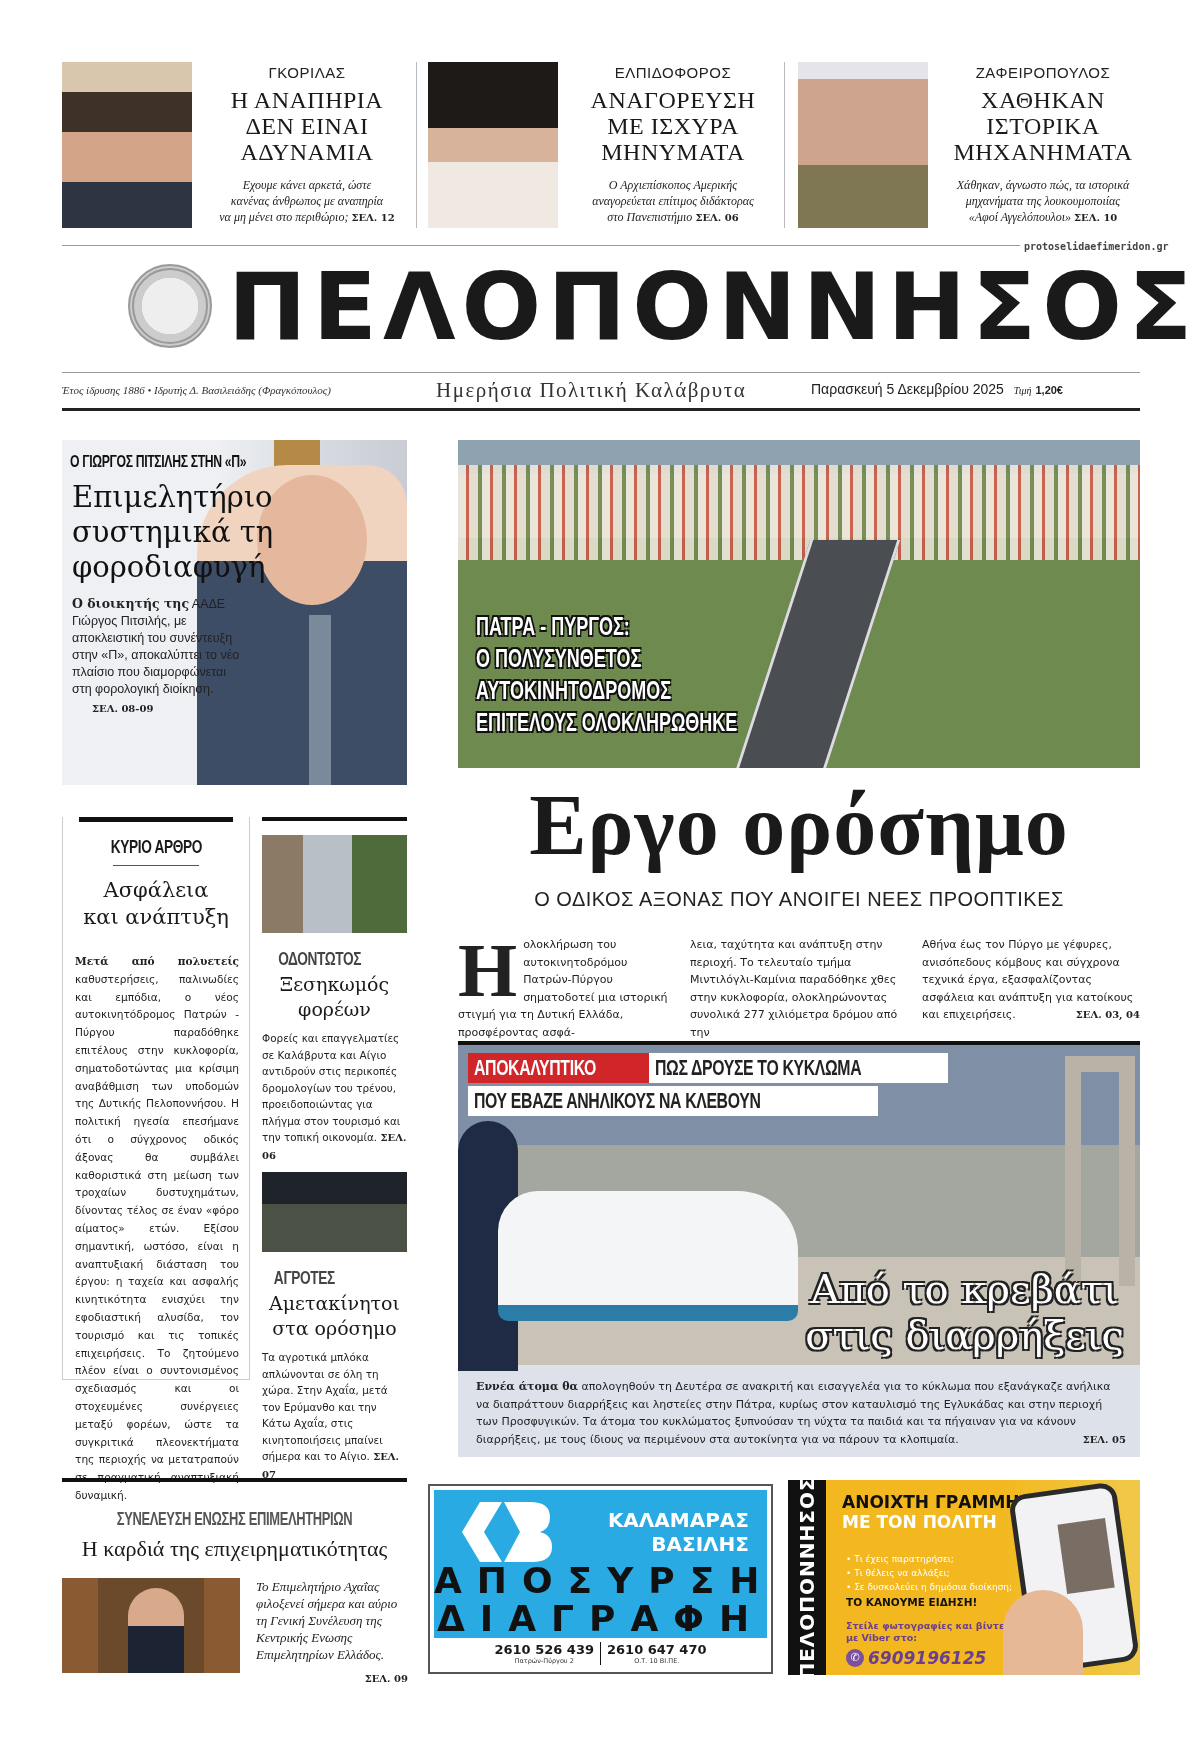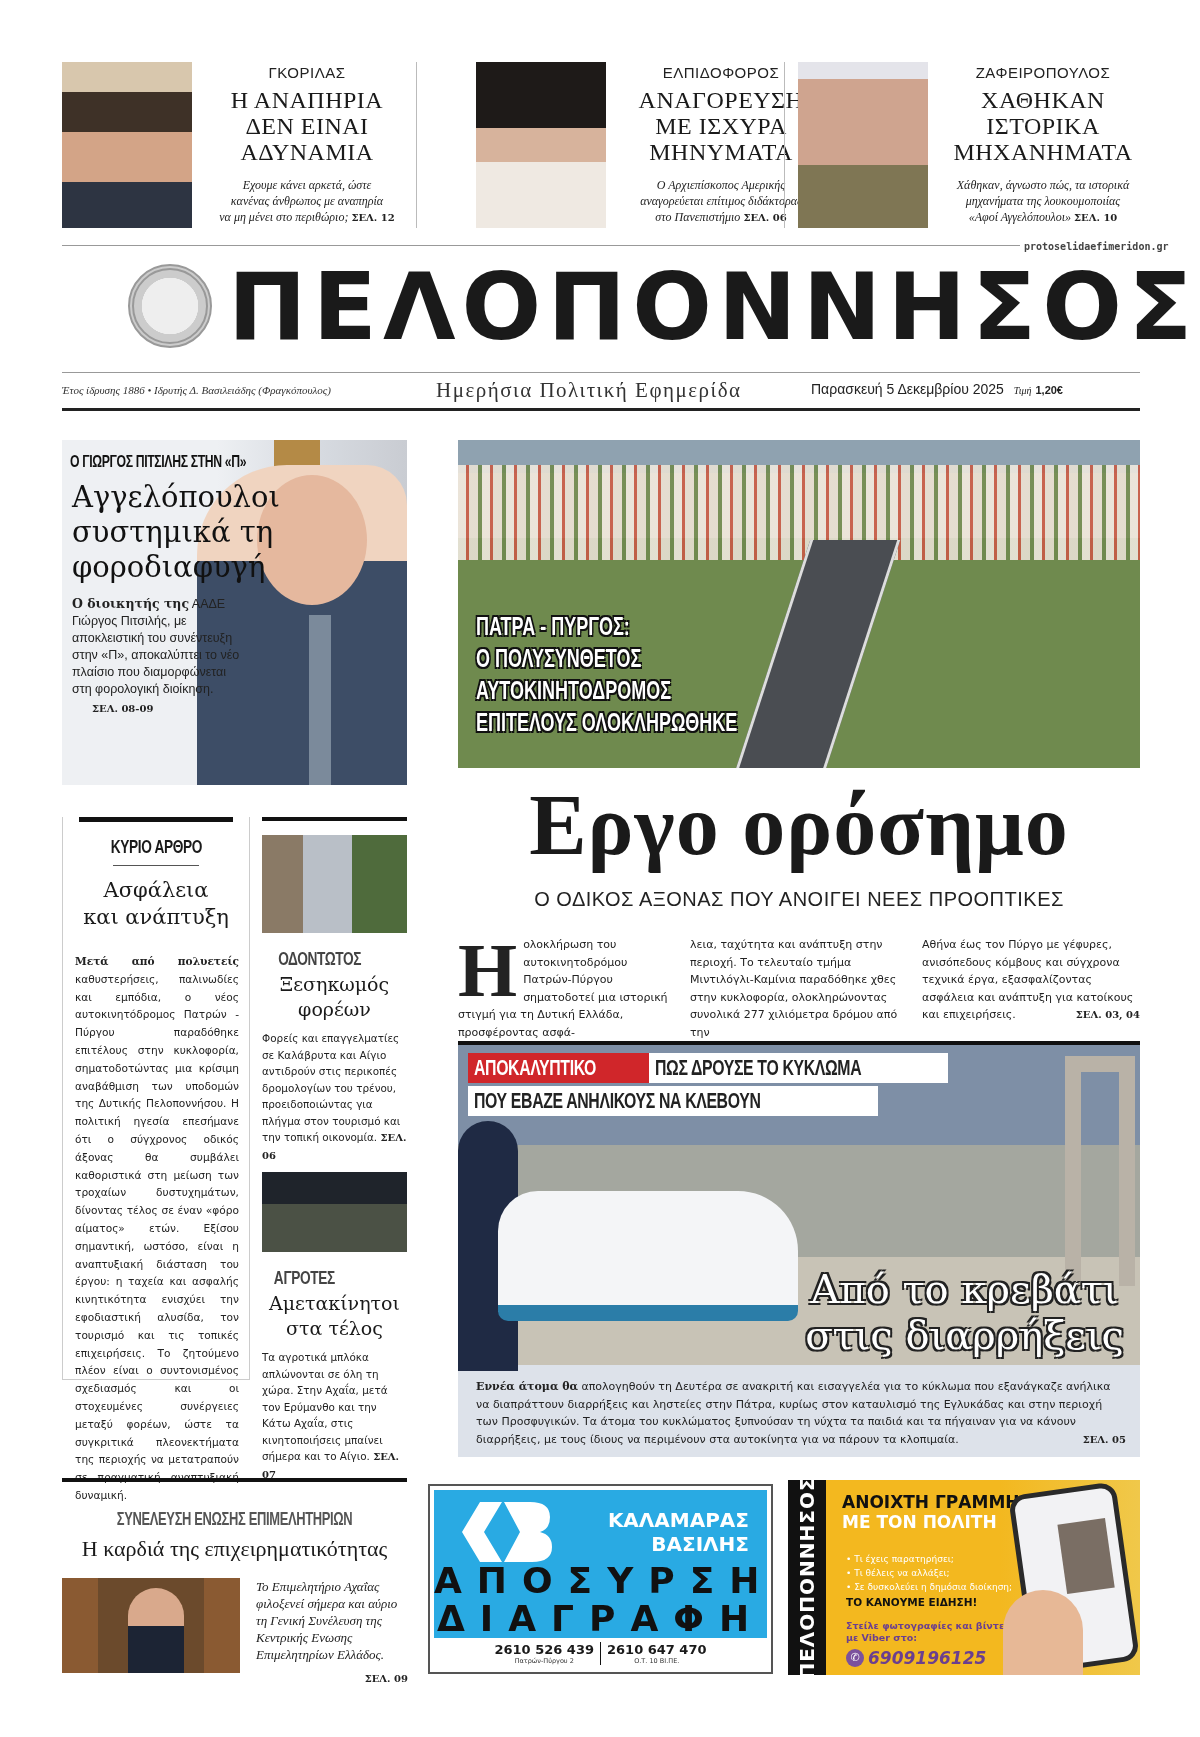--- a/index.html
+++ b/index.html
@@ -134,21 +134,21 @@
     </div>
     <div class="desc">
       <div>Εχουμε κάνει αρκετά, ώστε</div>
       <div>κανένας άνθρωπος με αναπηρία</div>
       <div><span>να μη μένει στο περιθώριο;</span> <span class="sel" style="font-style:normal">ΣΕΛ. 12</span></div>
     </div>
   </div>
 </div>
 <div class="abs vsep" style="left:416px;"></div>
 
-<div class="abs teaser" style="left:428px;width:345px;margin-left:48px;">
+<div class="abs teaser" style="left:428px;width:345px;">
   <div class="photo" style="left:0;background:linear-gradient(180deg,#1e1a18 0 40%,#d7b39c 40% 60%,#efe9e2 60%);"></div>
   <div class="txt" style="left:145px;width:200px;">
     <div class="kicker">ΕΛΠΙΔΟΦΟΡΟΣ</div>
     <div class="head">
       <div>ΑΝΑΓΟΡΕΥΣΗ</div>
       <div>ΜΕ ΙΣΧΥΡΑ</div>
       <div>ΜΗΝΥΜΑΤΑ</div>
     </div>
     <div class="desc">
       <div>Ο Αρχιεπίσκοπος Αμερικής</div>
@@ -177,37 +177,37 @@
 </div>
 
 <div class="abs rule-thin" style="left:62px;top:245px;width:1078px;"></div>
 <div class="abs watermark" style="left:1020px;top:241px;background:#fff;padding-left:4px;">protoselidaefimeridon.gr</div>
 
 <div class="abs logo-seal" style="left:128px;top:264px;"></div>
 <div class="abs masthead-title" style="left:228px;top:262px;">ΠΕΛΟΠΟΝΝΗΣΟΣ</div>
 
 <div class="abs rule-thin" style="left:62px;top:372px;width:1078px;"></div>
 <div class="abs meta-left" style="left:62px;top:384px;">Έτος ίδρυσης 1886 • Ιδρυτής Δ. Βασιλειάδης (Φραγκόπουλος)</div>
-<div class="abs meta-center" style="left:436px;top:378px;">Ημερήσια Πολιτική Εφημερίδα</div>
+<div class="abs meta-center" style="left:436px;top:378px;">Ημερήσια Πολιτική Καλάβρυτα</div>
 <div class="abs meta-right" style="left:811px;top:381px;">
   <span>Παρασκευή 5 Δεκεμβρίου 2025</span>
   <span class="meta-price" style="margin-left:6px;">Τιμή</span>
   <b style="font-size:11px;">1,20€</b>
 </div>
 <div class="abs rule-thick" style="left:62px;top:408px;width:1078px;"></div>
 
 <div class="abs interview">
   <div class="icon-frame"></div>
   <div class="person">
     <div class="face"></div>
     <div class="tie"></div>
   </div>
   <div class="kicker cond" style="transform-origin:left;">Ο ΓΙΩΡΓΟΣ ΠΙΤΣΙΛΗΣ ΣΤΗΝ «Π»</div>
   <div class="head">
-    <div>Αγγελόπουλοι</div>
+    <div>Επιμελητήριο</div>
     <div>συστημικά τη</div>
     <div>φοροδιαφυγή</div>
   </div>
   <div class="lead">
     <b>Ο διοικητής της</b> <span>ΑΑΔΕ Γιώργος Πιτσιλής, με αποκλειστική του συνέντευξη στην «Π», αποκαλύπτει το νέο πλαίσιο που διαμορφώνεται στη φορολογική διοίκηση.</span>
     <div class="sel" style="margin-top:2px;margin-left:20px;">ΣΕΛ. 08-09</div>
   </div>
 </div>
 
 <div class="abs editorial">
@@ -235,21 +235,21 @@
     <span>Φορείς και επαγγελματίες σε Καλάβρυτα και Αίγιο αντιδρούν στις περικοπές δρομολογίων του τρένου, προειδοποιώντας για πλήγμα στον τουρισμό και την τοπική οικονομία.</span> <span class="sel">ΣΕΛ. 06</span>
   </div>
   <div class="bar" style="margin-top:14px;height:3px;"></div>
 </div>
 
 <div class="abs mini" style="top:1162px;">
   <div class="photo" style="height:80px;margin-top:10px;background:linear-gradient(180deg,#1f242b 0 40%,#4b5145 40%);"></div>
   <div class="kicker"><span class="cond">ΑΓΡΟΤΕΣ</span></div>
   <div class="head">
     <div>Αμετακίνητοι</div>
-    <div>στα τέλος</div>
+    <div>στα ορόσημο</div>
   </div>
   <div class="body">
     <span>Τα αγροτικά μπλόκα απλώνονται σε όλη τη χώρα. Στην Αχαΐα, μετά τον Ερύμανθο και την Κάτω Αχαΐα, στις κινητοποιήσεις μπαίνει σήμερα και το Αίγιο.</span> <span class="sel">ΣΕΛ. 07</span>
   </div>
 </div>
 
 <div class="abs lead-photo">
   <div class="houses"></div>
   <div class="road"></div>
   <div class="overlay">

